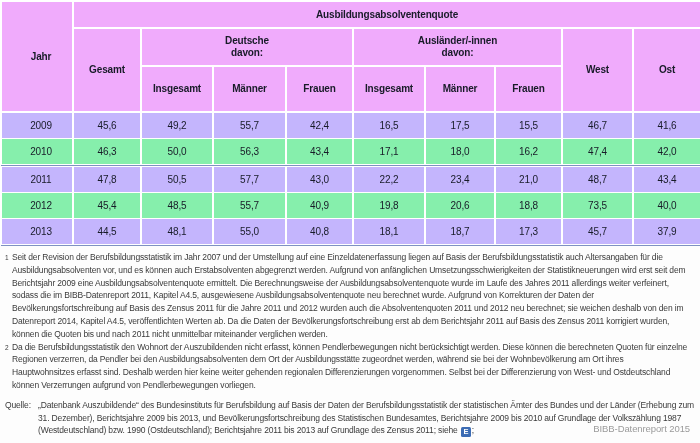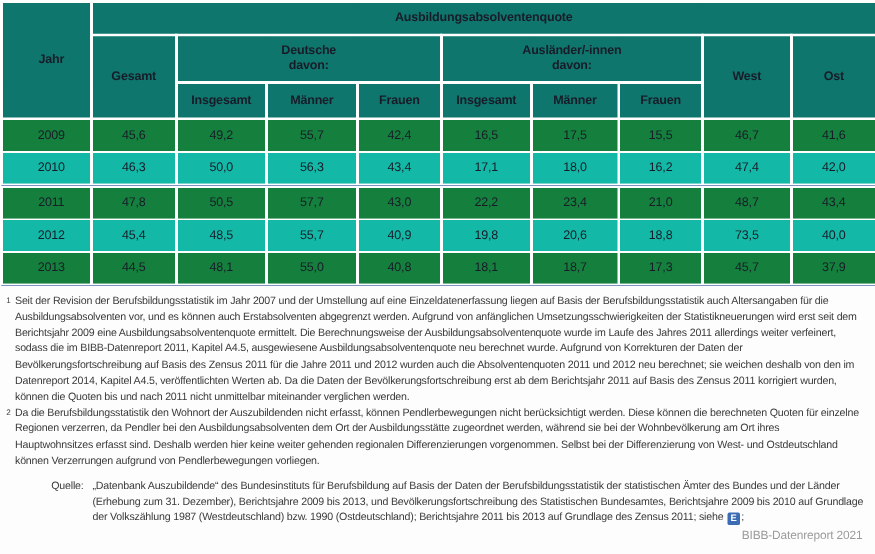--- a/index.html
+++ b/index.html
@@ -23,39 +23,39 @@
     table-layout: fixed;
   }
   table.quota th, table.quota td {
     border: 2px solid #ffffff;
     color: #181b28;
     font-size: 10px;
     letter-spacing: -0.15px;
     overflow: hidden;
   }
   table.quota th {
-    background: #0f766e;
+    background: #f0abfc;
     font-weight: bold;
     text-align: center;
     vertical-align: middle;
     line-height: 12px;
   }
   table.quota td {
     border-top-width: 1px;
     border-bottom-width: 1px;
     text-align: center;
     vertical-align: middle;
   }
   .hrow1 { height: 27px; }
   .hrow2 { height: 38px; }
-  .hrow3 { height: 29px; }
+  .hrow3 { height: 46px; }
   tr.data-row { height: 26px; }
   th.jahr-cell, td.year-col { text-align: left; padding-left: 8px; margin-left: 20px; }
-  tr.row-light td { background: #15803d; }
-  tr.row-dark  td { background: #14b8a6; }
+  tr.row-light td { background: #c4b5fd; }
+  tr.row-dark  td { background: #86efac; }
   tr.divider td {
     height: 2px;
     padding: 0;
     border: 0;
     background: #7e92c2;
     font-size: 0;
     line-height: 0;
   }
   .two-line span { display: block; }
 
@@ -77,21 +77,21 @@
 
   
   .source {
     display: flex;
     margin: 7px 5px 0 5px;
     color: #3a3a3a;
     font-size: 8.5px;
     line-height: 12.8px;
     letter-spacing: -0.15px;
   }
-  .source-label { flex: 0 0 33px; margin-left: 36px; }
+  .source-label { flex: 0 0 33px; }
   .source-text { flex: 1; }
   .e-badge {
     display: inline-block;
     width: 10px;
     height: 10px;
     line-height: 10px;
     text-align: center;
     background: #3c6cb4;
     color: #ffffff;
     font-weight: bold;
@@ -240,15 +240,15 @@
   </div>
 
   <div class="source">
     <div class="source-label">Quelle:</div>
     <div class="source-text">
       <span>„Datenbank Auszubildende“ des Bundesinstituts für Berufsbildung auf Basis der Daten der Berufsbildungsstatistik der statistischen Ämter des Bundes und der Länder (Erhebung zum 31. Dezember), Berichtsjahre 2009 bis 2013, und Bevölkerungsfortschreibung des Statistischen Bundesamtes, Berichtsjahre 2009 bis 2010 auf Grundlage der Volkszählung 1987 (Westdeutschland) bzw. 1990 (Ostdeutschland); Berichtsjahre 2011 bis 2013 auf Grundlage des Zensus 2011; siehe</span>
       <span class="e-badge">E</span><span>;</span>
     </div>
   </div>
 
-  <div class="footer-right">BIBB-Datenreport 2021</div>
+  <div class="footer-right">BIBB-Datenreport 2015</div>
 
 </div>
 
 </body></html>

